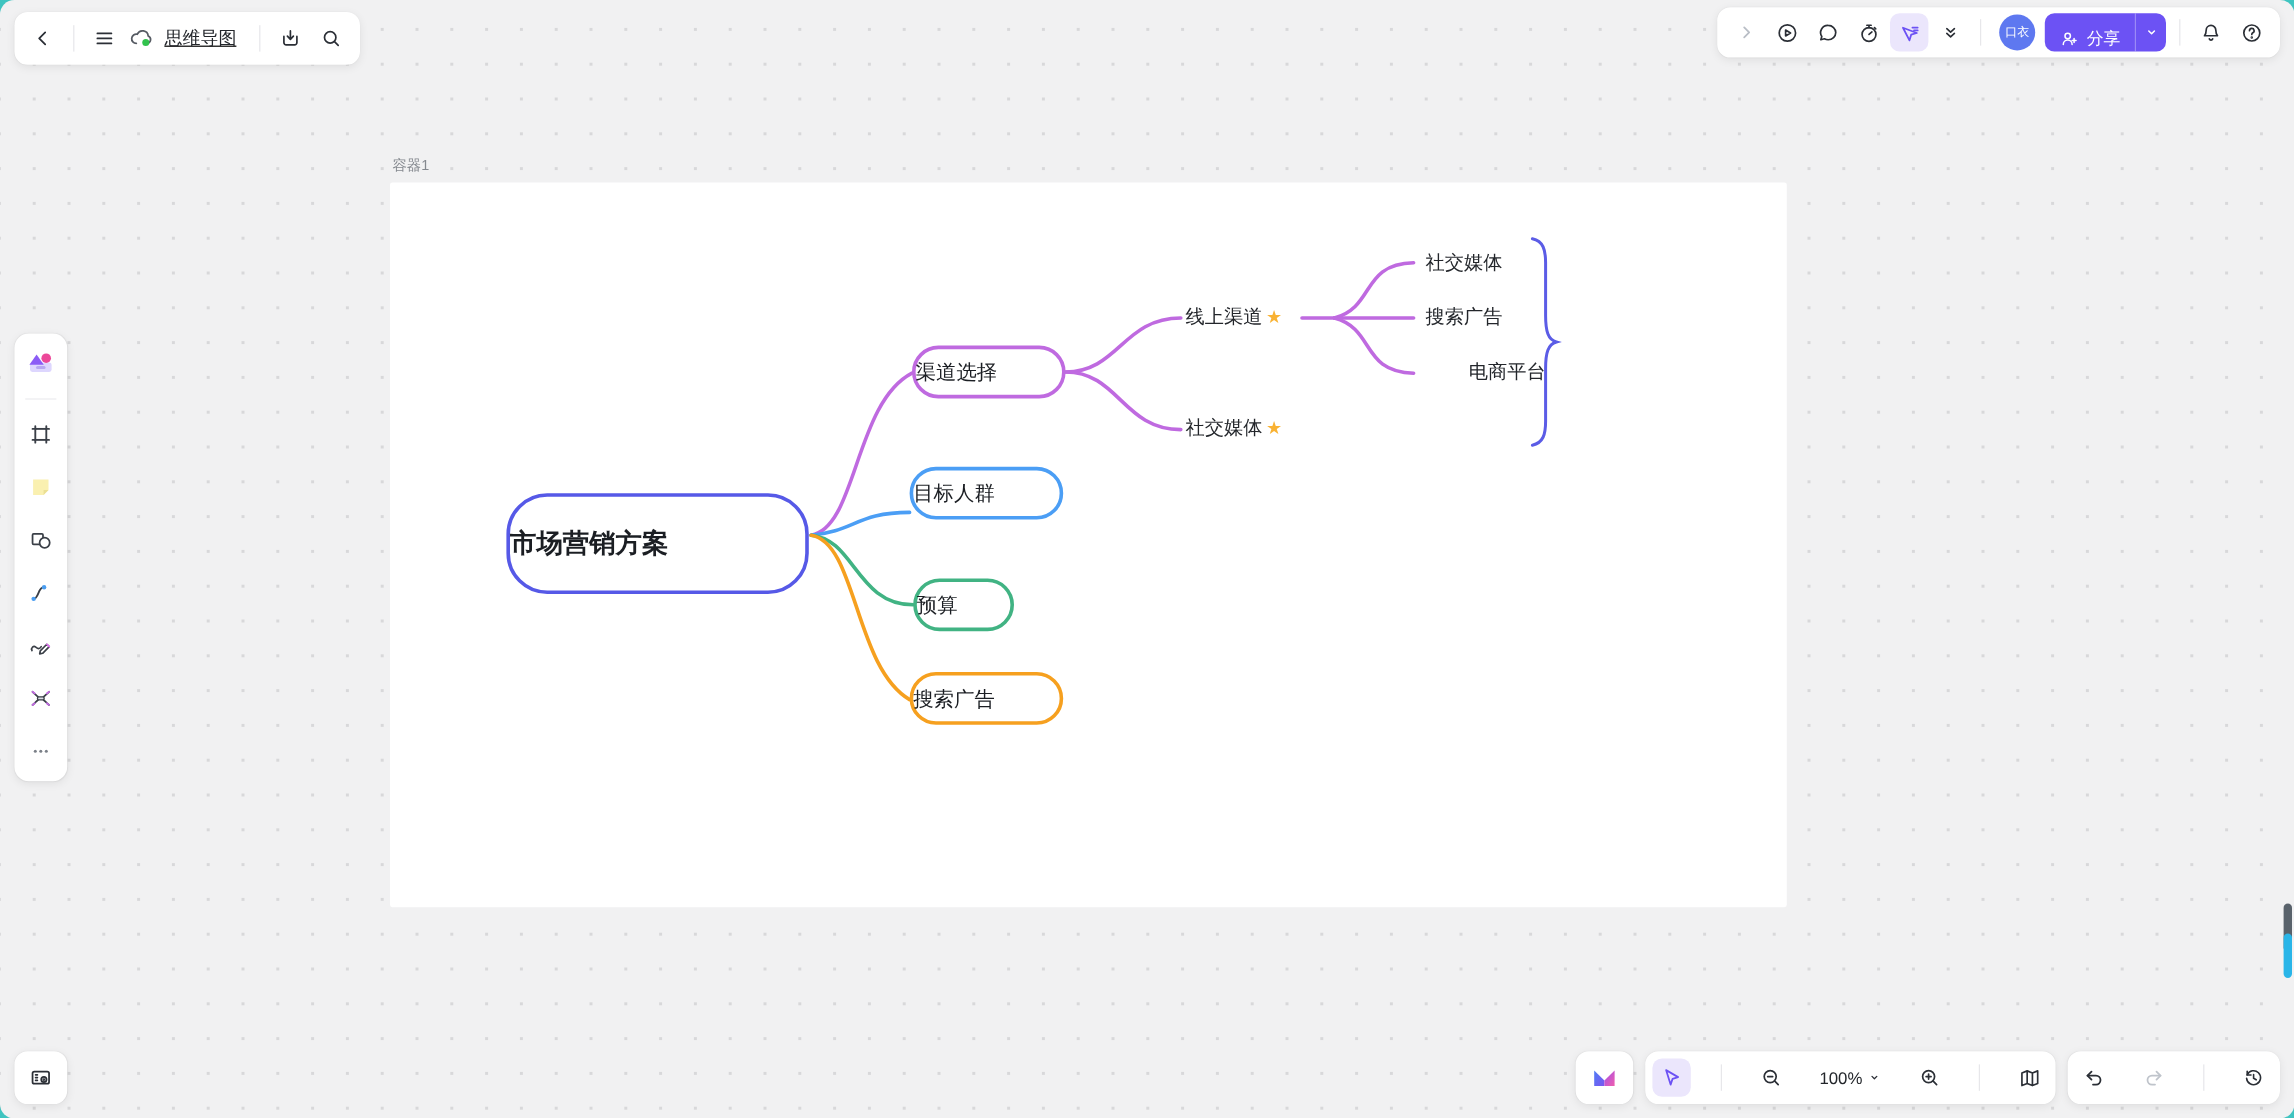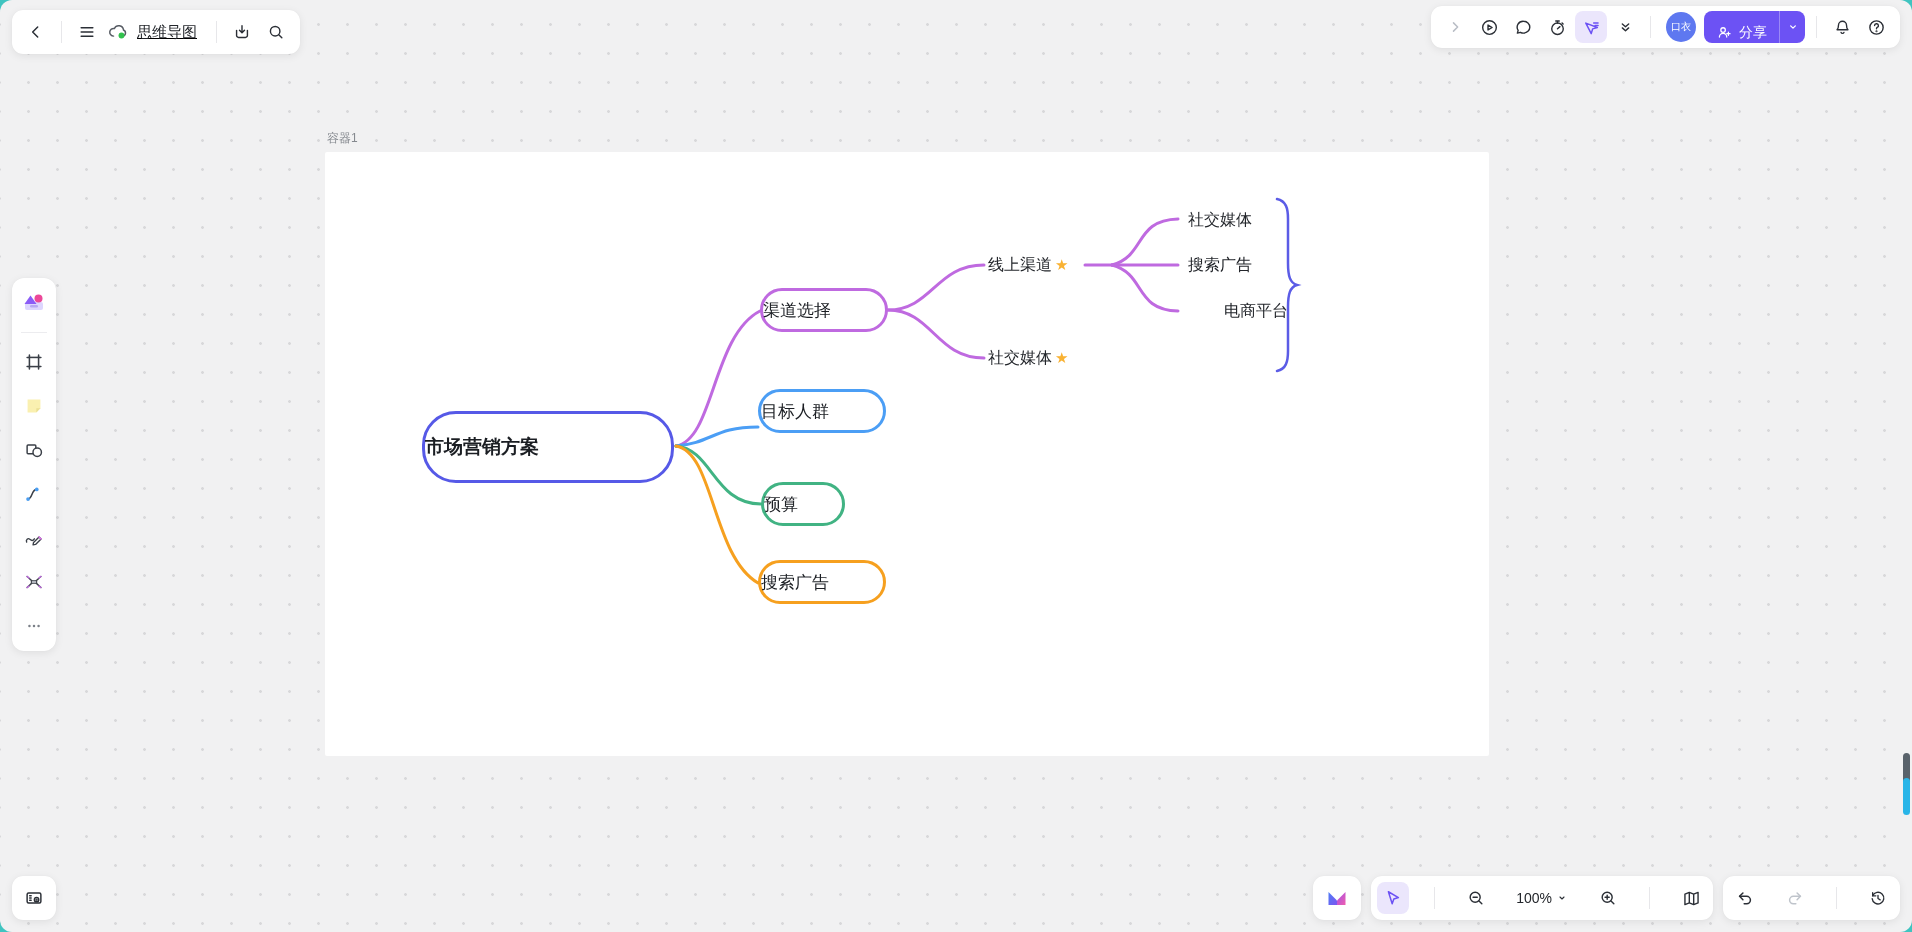--- a/index.html
+++ b/index.html
@@ -52,22 +52,22 @@
 
   
   .container-label { position:absolute; left:327px; top:130px; font-size:12px; color:#85898f; }
   .frame-container { position:absolute; left:325px; top:152px; width:1164px; height:604px;
     background:#fff; border-radius:2px; }
 
   
   .edges { position:absolute; inset:0; pointer-events:none; }
   .mm-node { position:absolute; background:#fff; display:flex; align-items:center; justify-content:flex-start;
     color:#1b1e23; cursor:pointer; white-space:nowrap; }
-  .mm-root { left:422px; top:411px; width:252px; height:72px; border:3px solid; border-radius:34px;
-    font-size:19px; font-weight:bold; }
+  .mm-root { left:422px; top:411px; width:252px; height:84px; border:3px solid; border-radius:34px;
+    font-size:22px; font-weight:bold; }
   .mm-branch { height:44px; border:3px solid; border-radius:22px; font-size:17px; }
   .mm-b0 { left:760px; top:288px; width:128px; }
   .mm-b1 { left:758px; top:389px; width:128px; }
   .mm-b2 { left:761px; top:482px; width:84px; }
   .mm-b3 { left:758px; top:560px; width:128px; }
   .mm-text { position:absolute; font-size:16px; color:#23262b; line-height:21px; cursor:pointer;
     display:flex; align-items:center; white-space:nowrap; }
   .mm-sub0 { left:988px; top:254px; }
   .mm-sub1 { left:988px; top:347px; }
   .mm-leaf0 { left:1188px; top:209px; }

